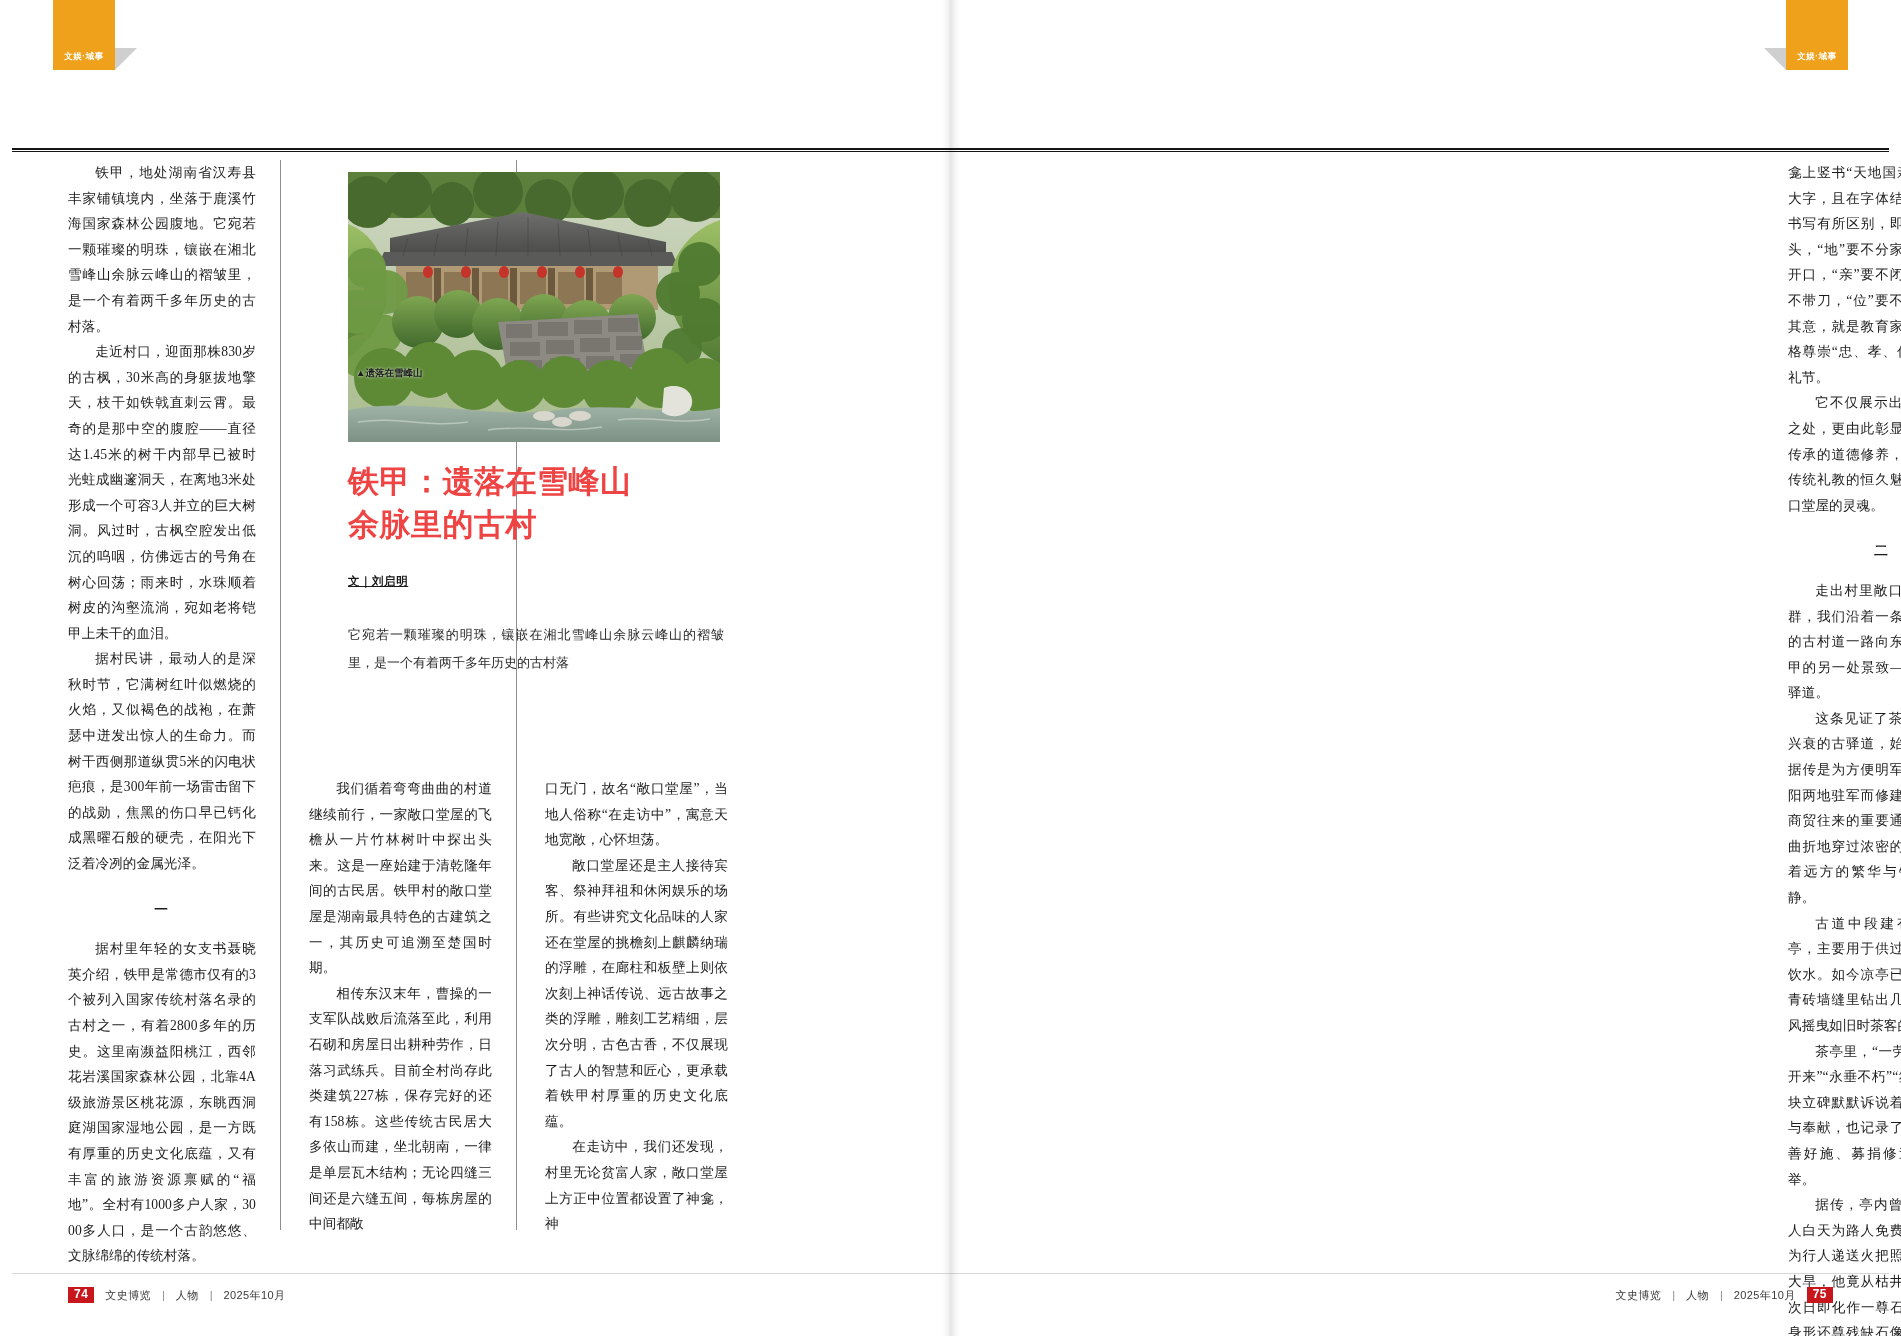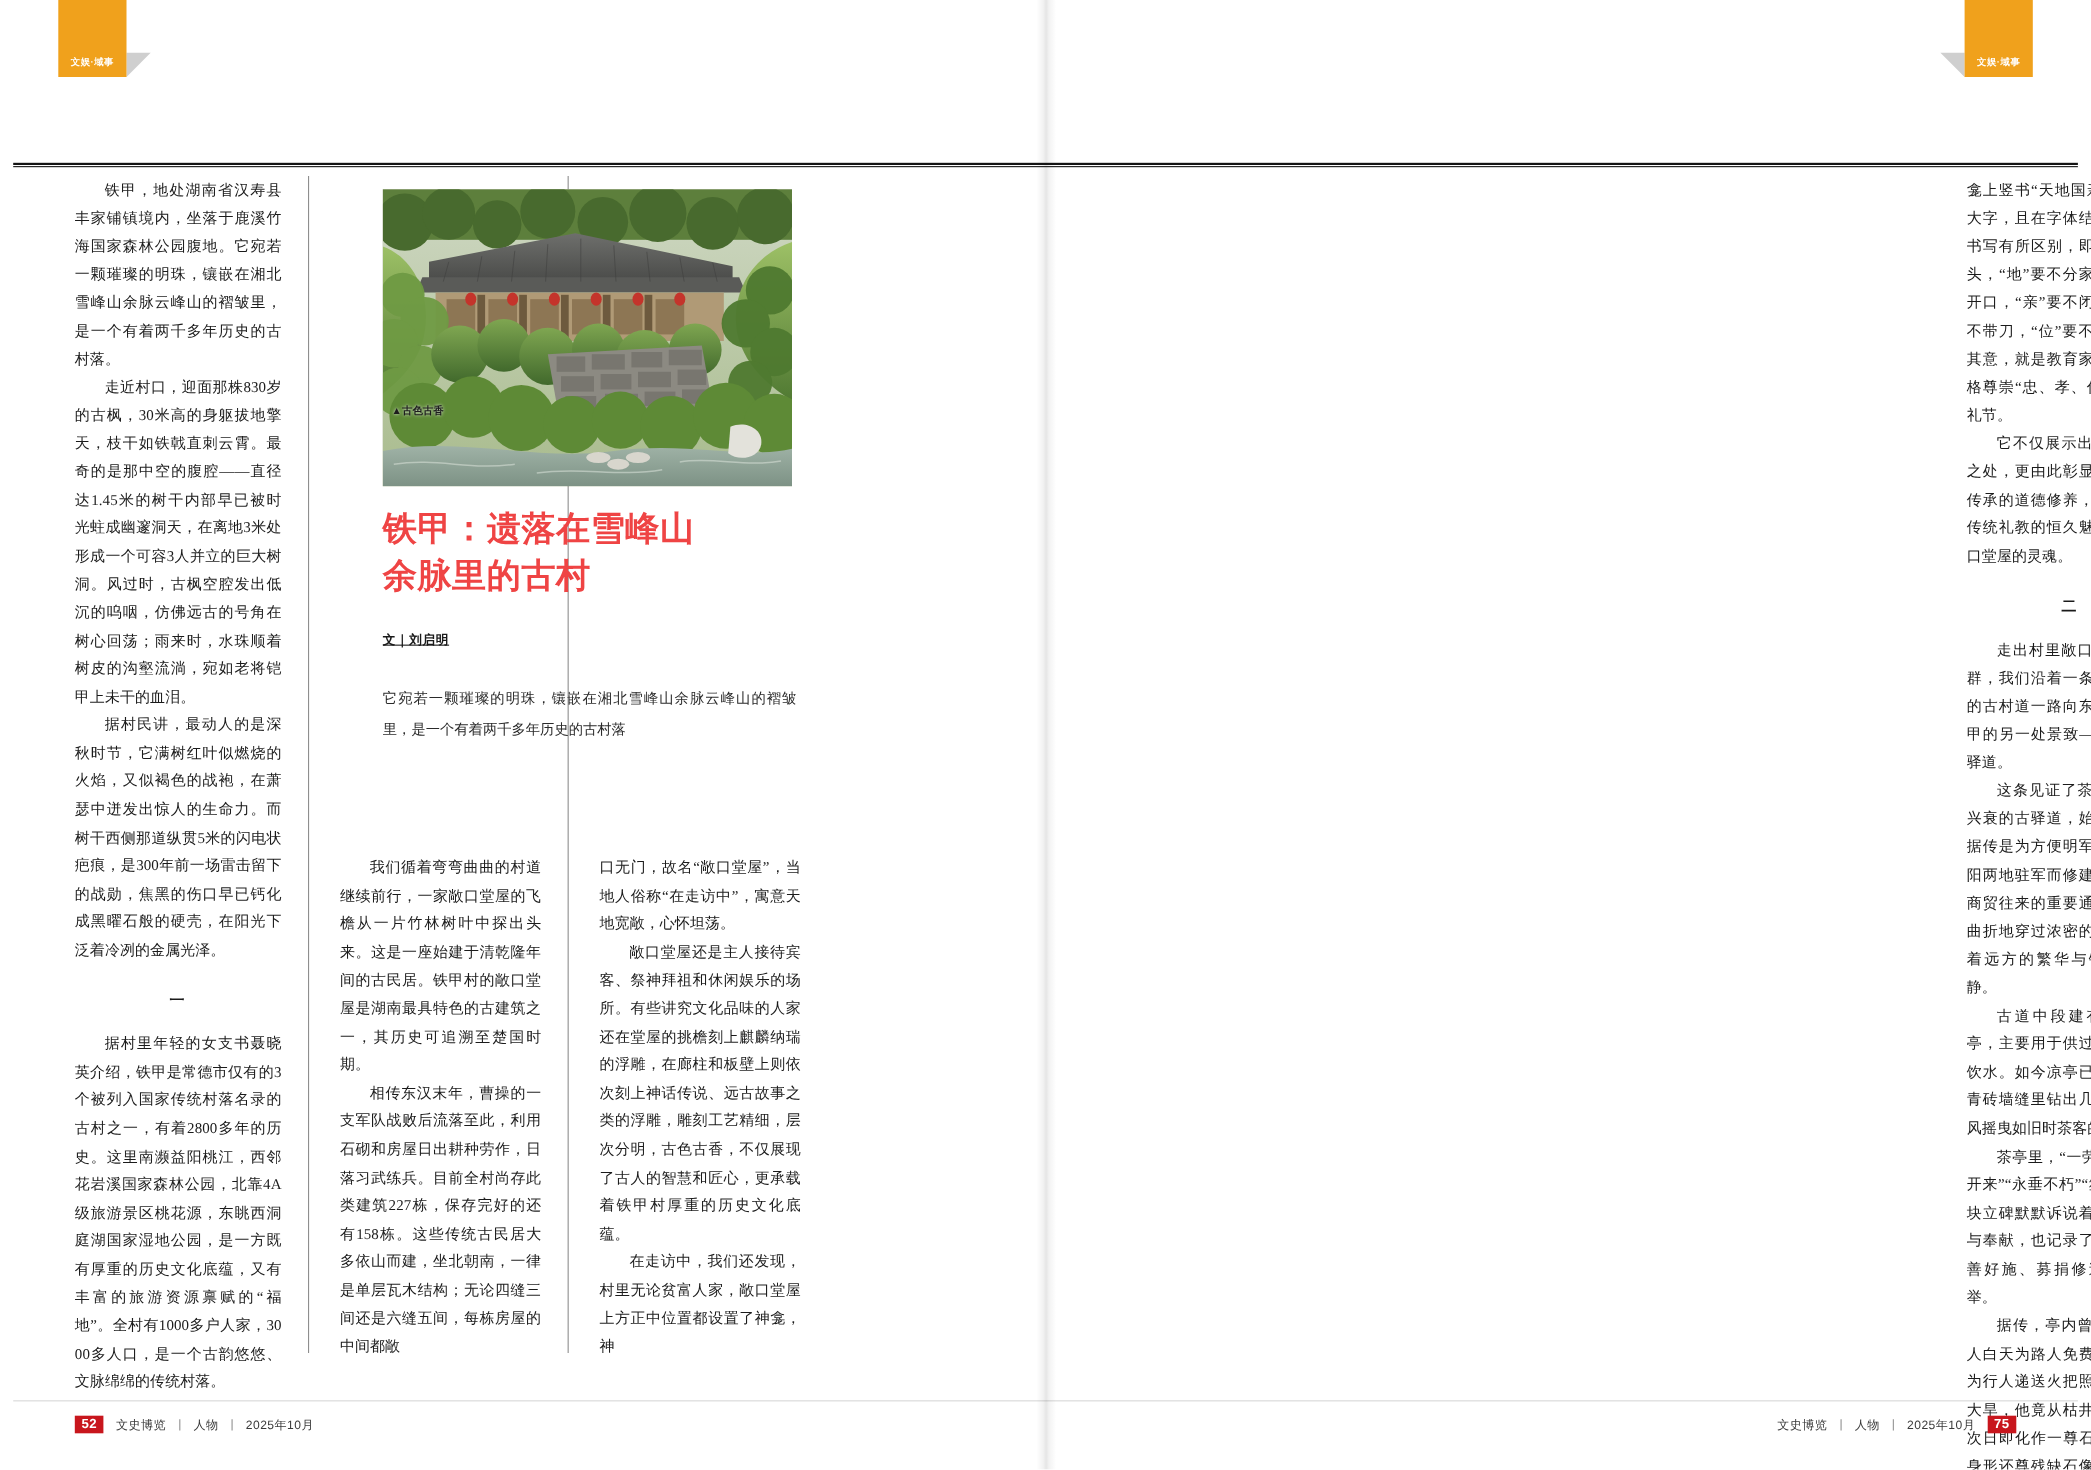--- a/index.html
+++ b/index.html
@@ -350,34 +350,34 @@
         </g>
 
         <g fill="#d8d6cd">
           <ellipse cx="196" cy="244" rx="11" ry="5"></ellipse>
             <ellipse cx="214" cy="250" rx="10" ry="5"></ellipse>
           <ellipse cx="232" cy="244" rx="11" ry="5"></ellipse>
         </g>
 
         <path d="M316 216 C330 210 346 218 344 232 C342 244 324 248 314 240 Z" fill="#e3e2db"></path>
       </svg>
-      <div class="photo-caption">▲古色古香</div>
+      <div class="photo-caption">▲遗落在雪峰山</div>
     </div>
 
     <div class="headline-block">
       <div class="headline">铁甲：遗落在雪峰山</div>
       <div class="headline">余脉里的古村</div>
       <div class="byline">文｜刘启明</div>
       <div class="standfirst">它宛若一颗璀璨的明珠，镶嵌在湘北雪峰山余脉云峰山的褶皱里，是一个有着两千多年历史的古村落</div>
     </div>
 
     <div class="bottom-rule"></div>
 
     <div class="footer footer-left">
-      <span class="pagenum">52</span>
+      <span class="pagenum">74</span>
       <span class="footer-txt">文史博览</span>
       <span class="footer-sep">|</span>
       <span class="footer-txt">人物</span>
       <span class="footer-sep">|</span>
       <span class="footer-txt">2025年10月</span>
     </div>
   </div>
 
   <div class="page page-right">
 

